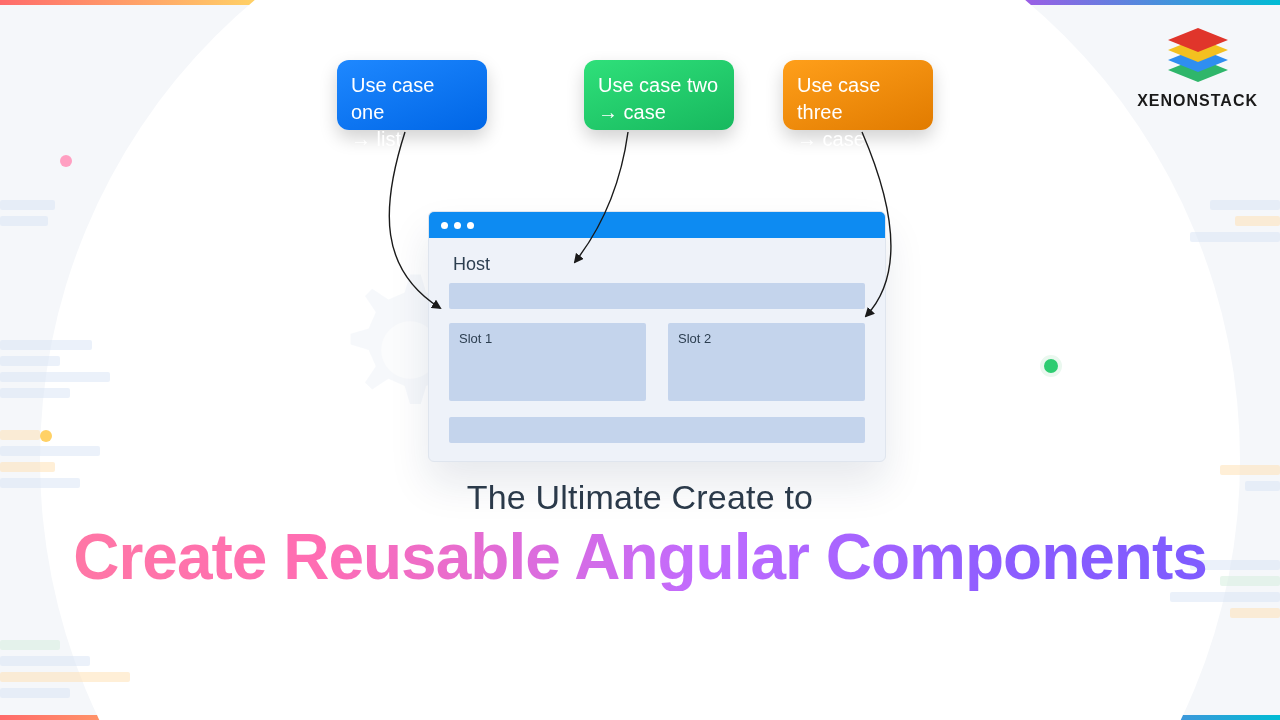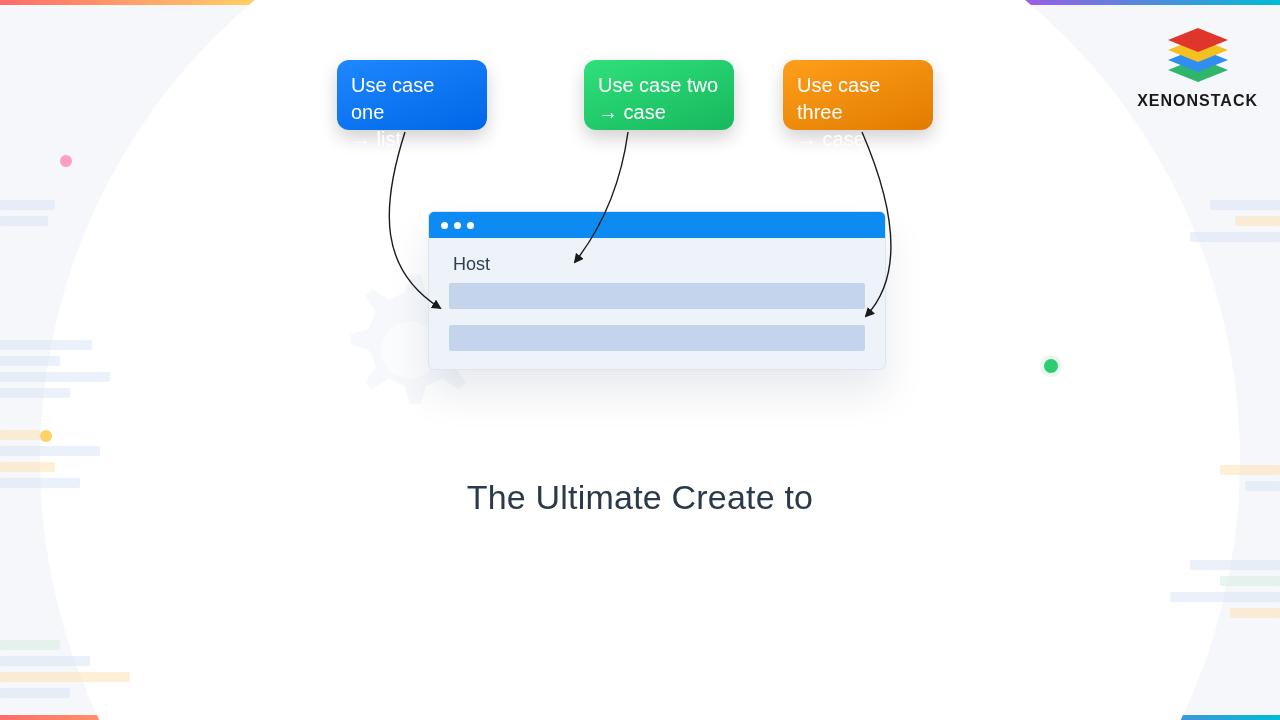--- a/index.html
+++ b/index.html
@@ -152,37 +152,42 @@
 
 <div class="host">
   <div class="titlebar">
       <i></i>
       <i></i>
       <i></i>
     </div>
   <div class="body">
     <div class="lbl">Host</div>
     <div class="row bar-top"></div>
+    <div class="slots">
+      <div class="slot">Slot 1</div>
+      <div class="slot">Slot 2</div>
+    </div>
     <div class="row bar-bottom"></div>
   </div>
 </div>
 
 <svg class="arrows" viewBox="0 0 1280 500">
   <defs>
     <marker id="ah" viewBox="0 0 10 10" refX="8" refY="5" markerWidth="7" markerHeight="7" orient="auto-start-reverse">
       <path d="M0 0 L10 5 L0 10 z" fill="#1a1a1a"></path>
     </marker>
   </defs>
   <path d="M405 132 C 380 210, 380 270, 440 308" stroke="#1a1a1a" stroke-width="1.4" fill="none" marker-end="url(#ah)"></path>
   <path d="M628 132 C 620 190, 600 230, 575 262" stroke="#1a1a1a" stroke-width="1.4" fill="none" marker-end="url(#ah)"></path>
   <path d="M862 132 C 900 220, 900 280, 866 316" stroke="#1a1a1a" stroke-width="1.4" fill="none" marker-end="url(#ah)"></path>
 </svg>
 
 <div class="title-wrap">
   <div class="subtitle">The Ultimate Create to</div>
+  <div class="maintitle">Create Reusable Angular Components</div>
 </div>
 
 <div class="logo">
   <svg width="78" height="62" viewBox="0 0 78 62">
     <g>
       <polygon points="39,34 9,46 39,58 69,46" fill="#2fb66a"></polygon>
       <polygon points="39,24 9,36 39,48 69,36" fill="#2f8ef0"></polygon>
       <polygon points="39,14 9,26 39,38 69,26" fill="#f3c020"></polygon>
       <polygon points="39,4  9,16 39,28 69,16" fill="#e0352b"></polygon>
     </g>

